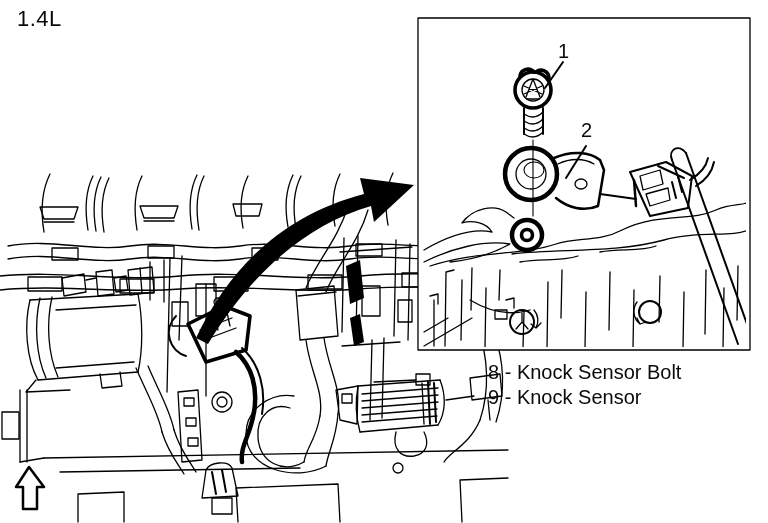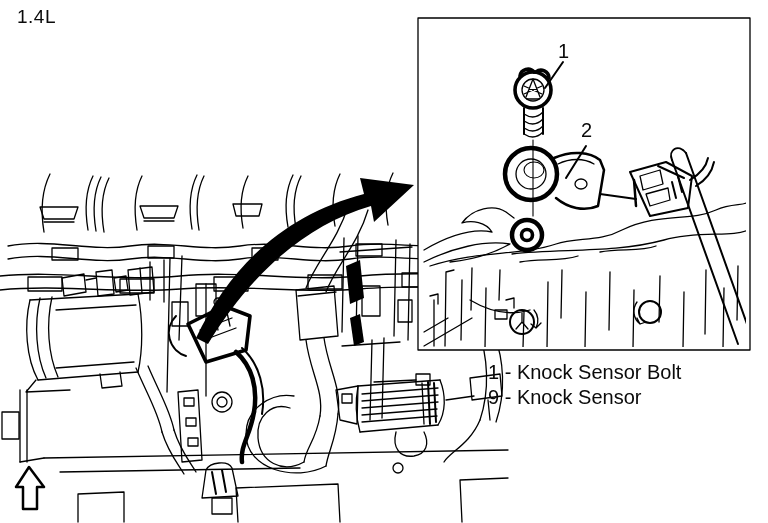--- a/index.html
+++ b/index.html
@@ -5,21 +5,21 @@
   html,body{margin:0;padding:0;background:#ffffff;}
   .canvas{
     position:relative;
     width:768px;height:523px;
     background:#ffffff;
     font-family:"Liberation Sans", sans-serif;
     overflow:hidden;
   }
   .variant{
     position:absolute;left:17px;top:6px;
-    font-size:19px;color:#0a0a0a;letter-spacing:0.5px;
+    font-size:22px;color:#0a0a0a;letter-spacing:0.5px;
   }
   .art{position:absolute;left:0;top:0;}
   
   .art path,.art line,.art rect,.art circle,.art ellipse,.art polyline{
     stroke:#000;fill:none;stroke-width:1.3;stroke-linecap:round;stroke-linejoin:round;
   }
   .art .bold{stroke-width:3.6;}
   .art .heavy{stroke-width:4.5;}
   .art .thin{stroke-width:1.1;}
   .art .w2{stroke-width:2;}
@@ -311,17 +311,17 @@
         <path class="w2" d="M686,153 L752,338"></path>
         <path class="w2" d="M672,160 C668,150 678,143 686,153"></path>
       </g>
     </g>
   </svg>
 
   <div class="callout callout-1">1</div>
   <div class="callout callout-2">2</div>
 
   <div class="legend">
-    <div>1 - Knock Sensor Bolt</div>
+    <div>8 - Knock Sensor Bolt</div>
     <div>9 - Knock Sensor</div>
   </div>
 
 </div>
 
 </body></html>

